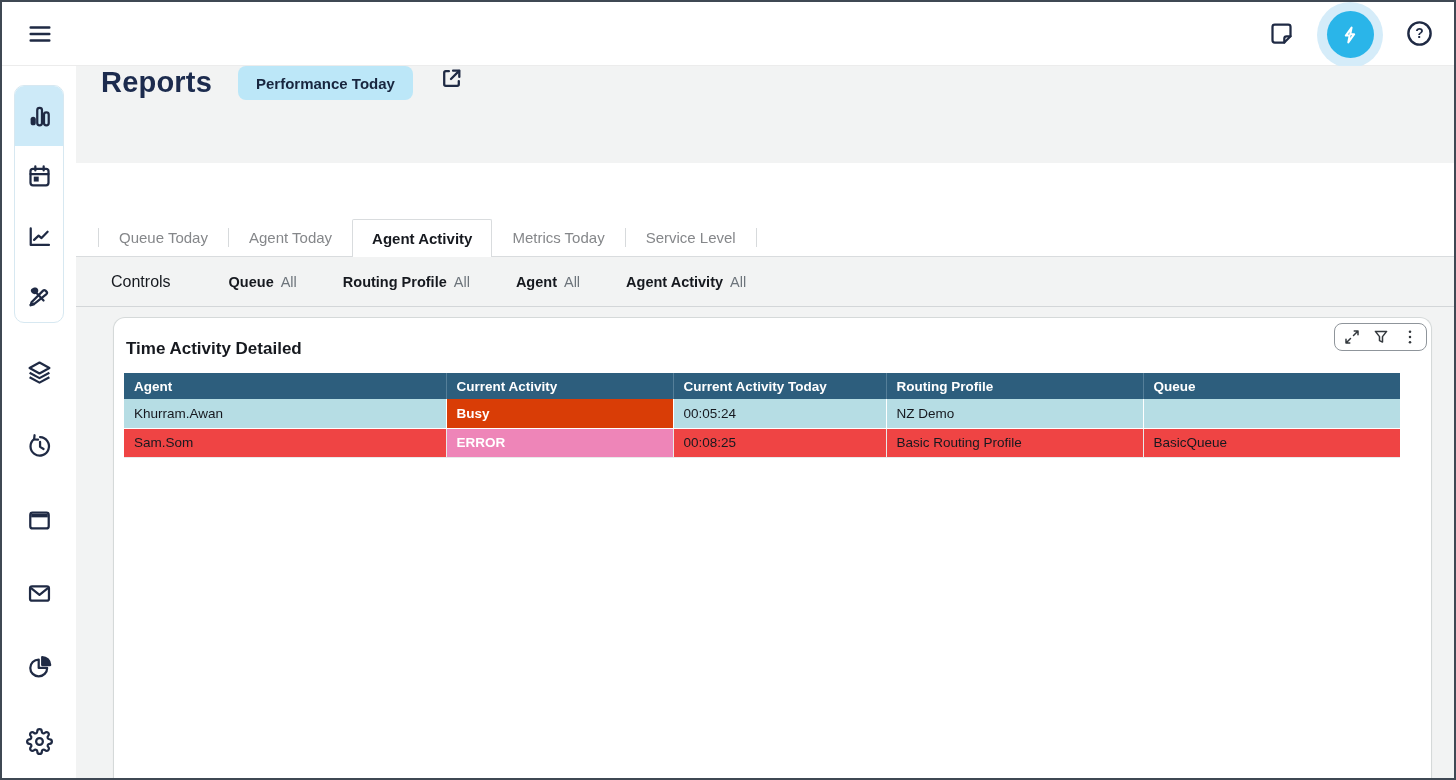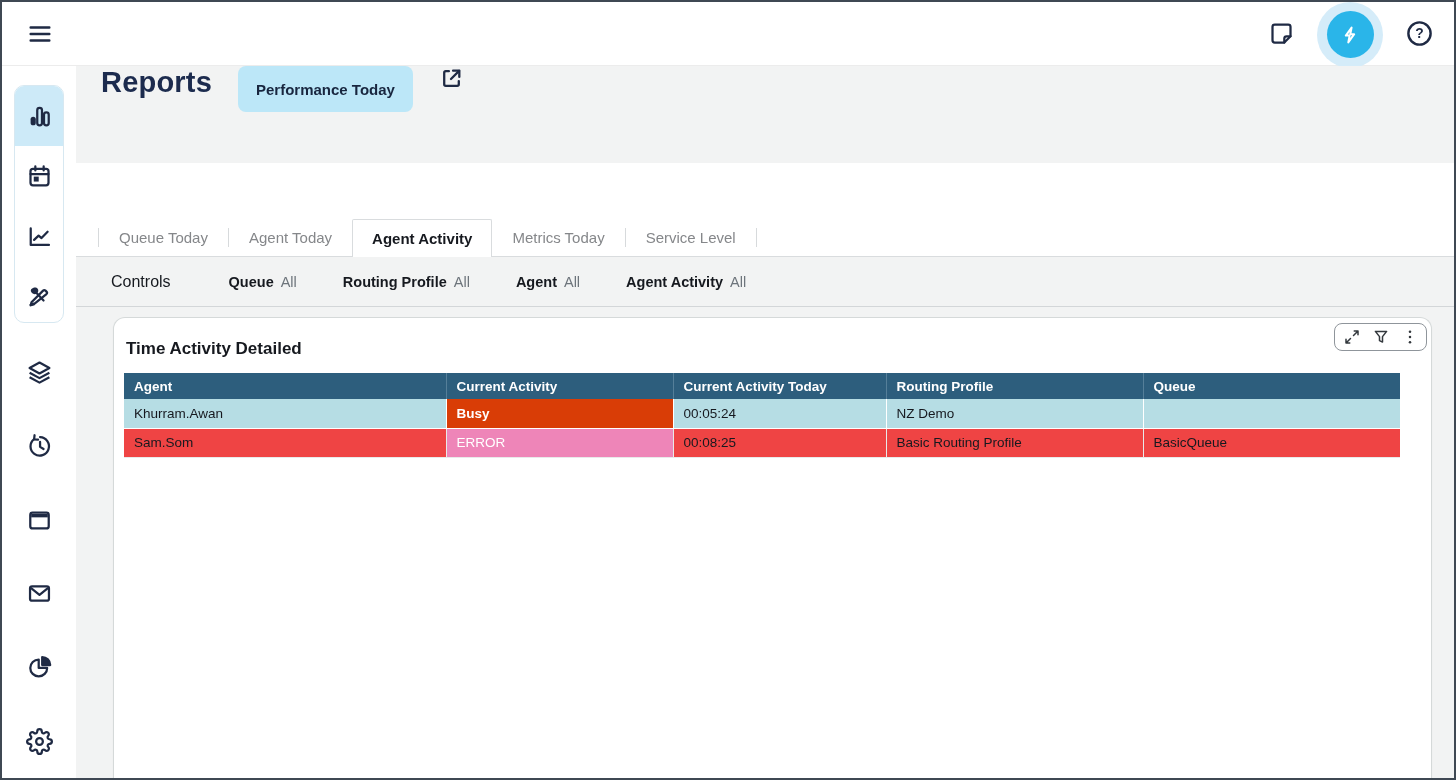--- a/index.html
+++ b/index.html
@@ -21,21 +21,21 @@
   .nav-item { width:100%; height:60px; display:flex; align-items:center; justify-content:center; cursor:pointer; }
   .nav-item.active { background:#cdeaf8; }
   .nav-solo { width:50px; height:75px; display:flex; align-items:center; justify-content:center; cursor:pointer; }
   .nav-solo.first { margin-top:13px; }
 
   .main { flex:1; background:#f2f3f3; display:flex; flex-direction:column; min-width:0; }
 
   
   .page-header { height:97px; flex:none; display:flex; align-items:flex-start; padding-left:25px; gap:26px; }
   .page-title { font-size:29px; font-weight:bold; color:#1c2b4e; letter-spacing:.2px; }
-  .badge { background:#bce7f8; color:#18263f; font-size:15px; font-weight:bold; height:46px; padding:0 18px; border-radius:8px; display:flex; align-items:center; border:none; cursor:pointer; font-family:inherit; }
+  .badge { background:#bce7f8; color:#18263f; font-size:15px; font-weight:bold; height:34px; padding:0 18px; border-radius:8px; display:flex; align-items:center; border:none; cursor:pointer; font-family:inherit; }
 
   
   .tabs-band { background:#fff; padding-top:56px; flex:none; }
   .tabs-row { display:flex; align-items:stretch; height:38px; border-bottom:1px solid #d9dcde; padding-left:22px; }
   .tab { display:flex; align-items:center; padding:0 20px; font-size:15px; color:#85878a; cursor:pointer; white-space:nowrap; }
   .tab.active { border:1px solid #d9dcde; border-bottom:none; background:#fff; margin-bottom:-1px; font-weight:bold; color:#16191f; padding:0 19px; border-radius:2px 2px 0 0; }
   .tab-sep { width:1px; background:#d7dadc; margin:9px 0; }
 
   
   .controls-row { height:50px; flex:none; background:#f2f3f3; border-bottom:1px solid #d3d6d8; display:flex; align-items:center; padding-left:35px; gap:46px; }
@@ -261,21 +261,21 @@
             <tbody>
               <tr class="hl" style="background-color: rgb(182, 221, 228);">
                 <td>Khurram.Awan</td>
                 <td class="status" style="background-color: rgb(217, 61, 6); font-weight: 700;">Busy</td>
                 <td>00:05:24</td>
                 <td>NZ Demo</td>
                 <td></td>
               </tr>
               <tr style="background-color: #ef4444;">
                 <td>Sam.Som</td>
-                <td class="status" style="background-color: rgb(238, 133, 184); font-weight: 400;">ERROR</td>
+                <td class="status" style="background-color: rgb(238, 133, 184); font-weight: 700;">ERROR</td>
                 <td>00:08:25</td>
                 <td>Basic Routing Profile</td>
                 <td>BasicQueue</td>
               </tr>
             </tbody>
           </table>
 
         </div>
       </div>
 

